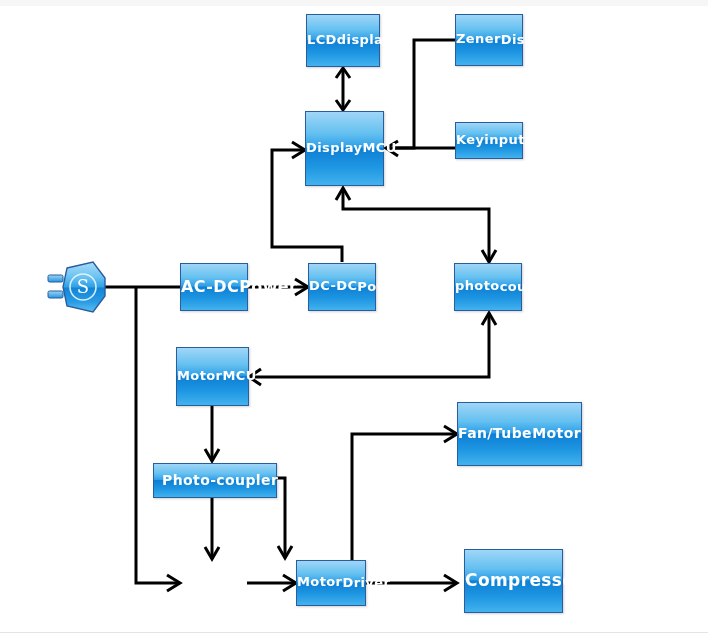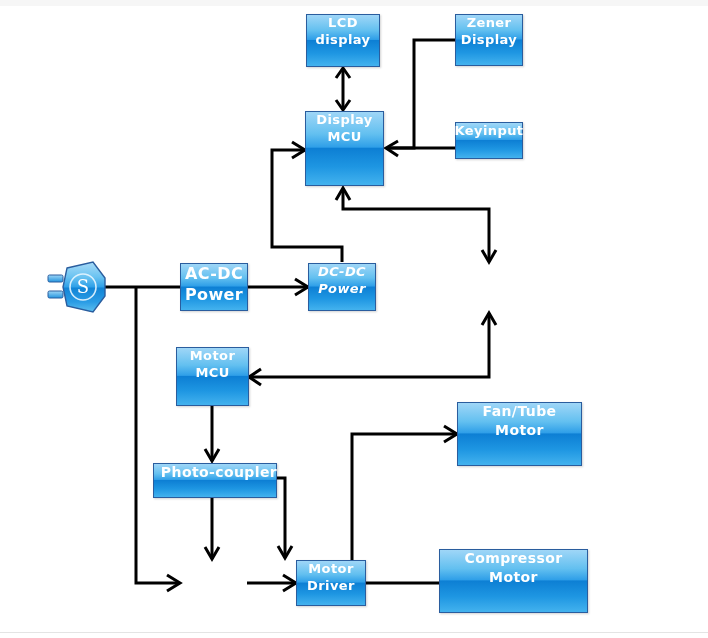--- a/index.html
+++ b/index.html
@@ -35,23 +35,22 @@
     left: 0; top: 0;
     width: 708px;
     height: 638px;
     pointer-events: none;
   }
   .node {
     position: absolute;
     box-sizing: border-box;
     border: 1px solid #2a5d9e;
     display: flex;
-    flex-direction: column;
     align-items: center;
-    justify-content: flex-start;
+    justify-content: space-between;
     color: #ffffff;
     font-weight: bold;
     letter-spacing: 0.4px;
     text-align: center;
     line-height: 1.25;
     background: linear-gradient(to bottom,
         #9fd6f7 0%,
         #63c0f0 30%,
         #2f9fe8 48%,
         #0d7fd4 50%,
@@ -190,25 +189,29 @@
 
   <div class="node" style="left:455px; top:122px; width:68px; height:37px; font-size:13px;">
     <span class="ln">Keyinput</span>
   </div>
 
   <div class="node" style="left:180px; top:263px; width:68px; height:48px; font-size:16px;">
     <span class="ln ln1">AC-DC</span>
     <span class="ln">Power</span>
   </div>
 
-  <div class="node" style="left:308px; top:263px; width:68px; height:48px; font-size:13px;font-style:italic;">
+  <div class="node" style="left:308px; top:263px; width:68px; height:48px; font-size:13px;">
     <span class="ln ln1">DC-DC</span>
     <span class="ln">Power</span>
   </div>
 
+  <div class="node" style="left:454px; top:263px; width:68px; height:48px; font-size:13px;">
+    <span class="ln ln1">photo</span>
+    <span class="ln">coupler</span>
+  </div>
 
   <div class="node" style="left:176px; top:347px; width:73px; height:59px; font-size:13px;">
     <span class="ln ln1">Motor</span>
     <span class="ln">MCU</span>
   </div>
 
   <div class="node" style="left:457px; top:402px; width:125px; height:64px; font-size:14px;">
     <span class="ln ln1">Fan/Tube</span>
     <span class="ln">Motor</span>
   </div>
@@ -216,21 +219,21 @@
   <div class="node" style="left:153px; top:463px; width:124px; height:35px; font-size:14px;padding-left:8px;">
     <span class="ln">Photo-coupler</span>
   </div>
 
 
   <div class="node" style="left:296px; top:560px; width:70px; height:46px; font-size:13px;">
     <span class="ln ln1">Motor</span>
     <span class="ln">Driver</span>
   </div>
 
-  <div class="node" style="left:439px; top:549px; width:149px; height:64px; font-size:14px;">
+  <div class="node" style="left:464px; top:549px; width:99px; height:64px; font-size:17px;">
     <span class="ln ln1">Compressor</span>
     <span class="ln">Motor</span>
   </div>
 
   <div class="plug" style="left:47px; top:258px; width:62px; height:58px;">
     <svg width="62" height="58" viewBox="0 0 62 58" xmlns="http://www.w3.org/2000/svg">
       <defs>
         <linearGradient id="plugGrad" x1="0" y1="0" x2="0" y2="1">
           <stop offset="0%" stop-color="#a9dbf8"></stop>
           <stop offset="30%" stop-color="#6ac3f1"></stop>

